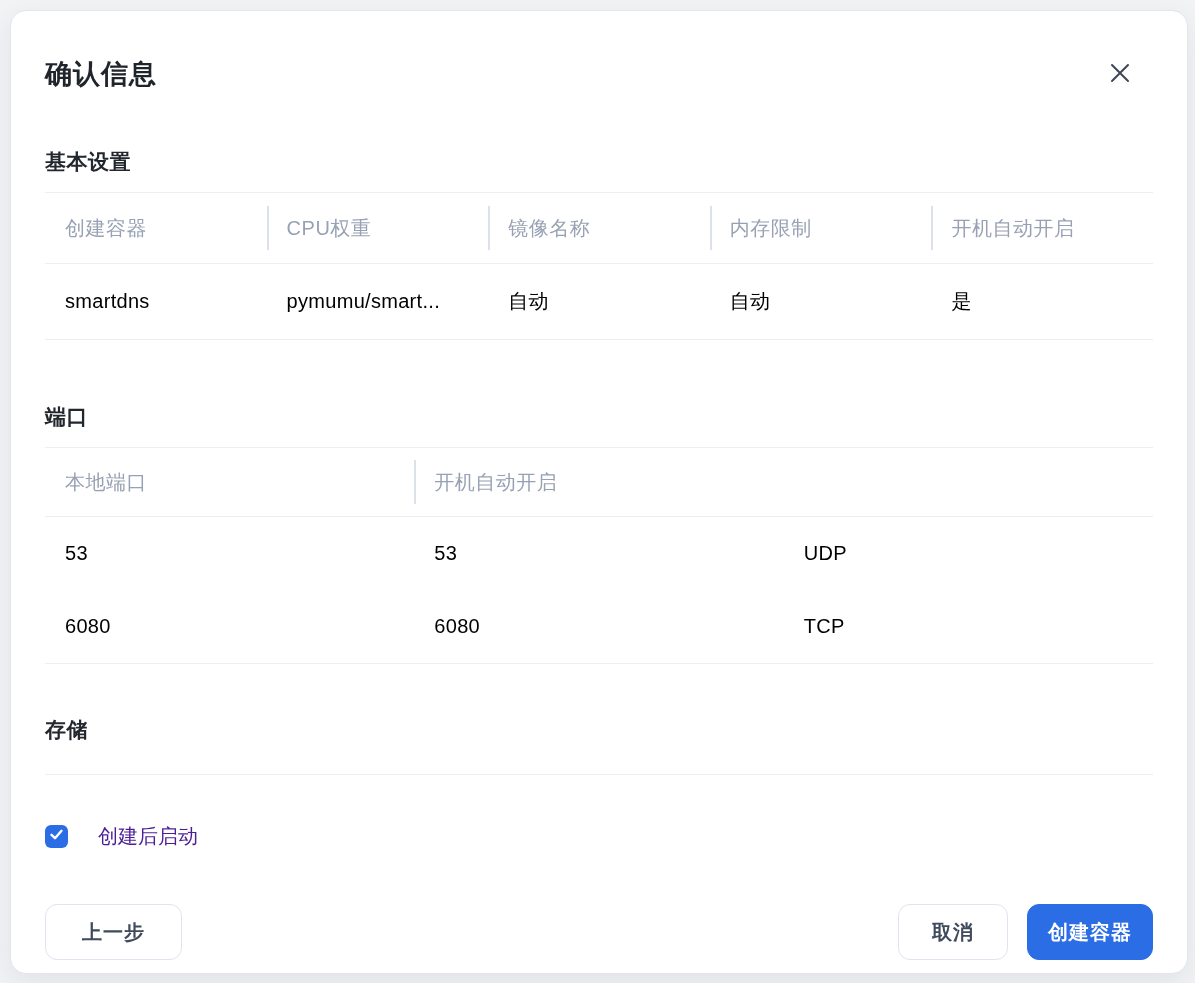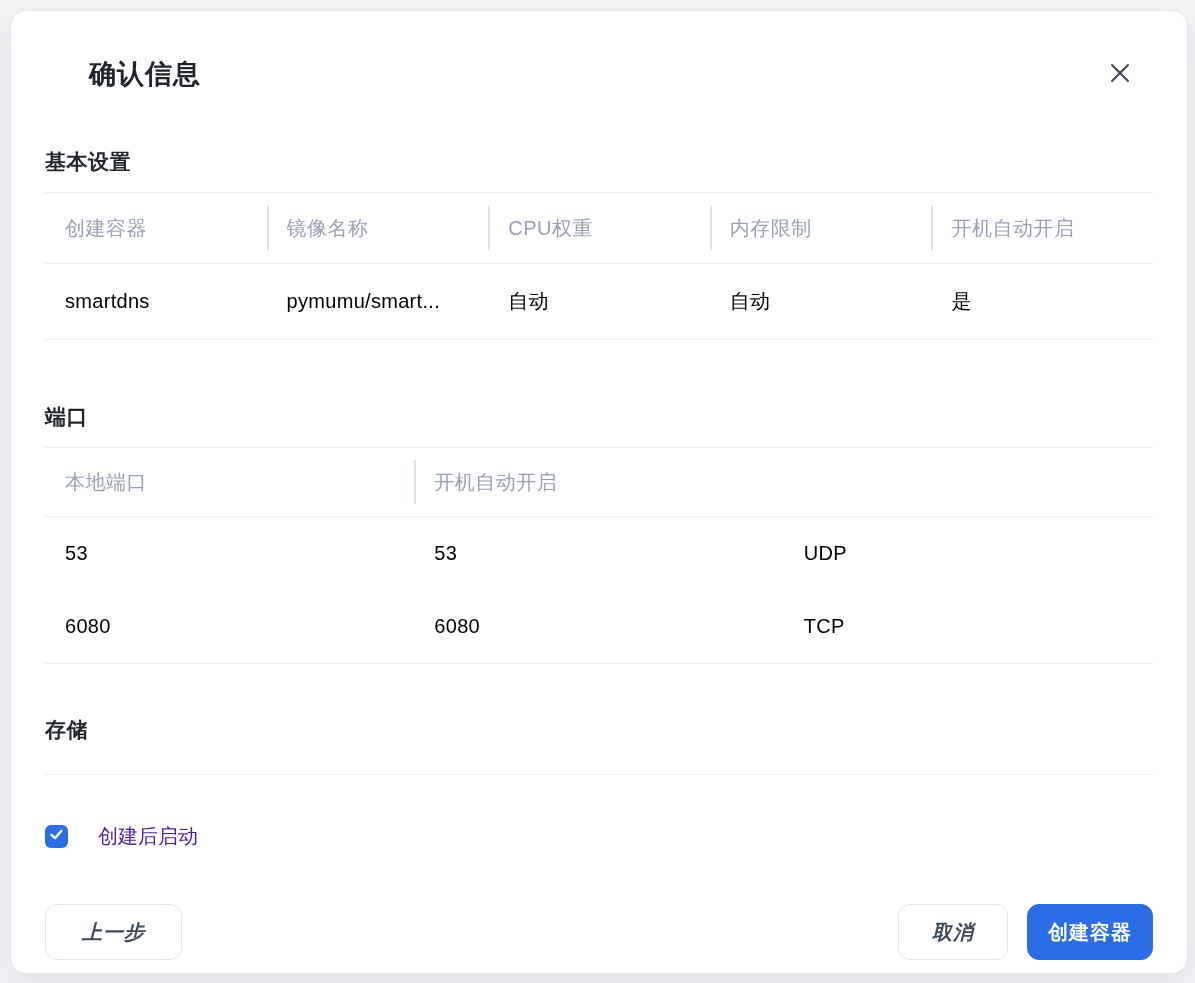--- a/index.html
+++ b/index.html
@@ -16,21 +16,20 @@
     background: #ffffff;
     border: 1px solid #e2e6eb;
     border-radius: 16px;
     box-shadow: 0 10px 30px rgba(30,40,60,0.08);
     padding: 45px 34px 0 34px;
   }
   .dialog-header {
     display: flex;
     align-items: flex-start;
     justify-content: space-between;
-    margin-left: 44px;
   }
   .dialog-title {
     font-size: 27px;
     font-weight: bold;
     color: #20252c;
     letter-spacing: 1px;
   }
   .close-btn {
     background: none; border: none; cursor: pointer;
     margin-right: 18px; margin-top: 2px;
@@ -108,21 +107,20 @@
     font-size: 20px;
     font-weight: bold;
     letter-spacing: 1px;
     cursor: pointer;
     display: inline-flex; align-items: center; justify-content: center;
   }
   .btn-secondary {
     background: #ffffff;
     border: 1px solid #dfe4ee;
     color: #3f4a5c;
-    font-style: italic;
   }
   .btn-back { padding: 0 36px; }
   .btn-cancel { padding: 0 33px; }
   .btn-primary {
     background: #2b6de4;
     border: 1px solid #2b6de4;
     color: #ffffff;
     padding: 0 20px;
     margin-left: 19px;
   }
@@ -146,25 +144,25 @@
 
   <div class="section-heading h-basic">基本设置</div>
   <div class="rule"></div>
 
   <div class="grid cols-5 thead">
     <div class="th">
         <span>创建容器</span>
       </div>
     <div class="th">
         <span class="v-divider"></span>
+        <span>CPU权重</span>
+      </div>
+    <div class="th">
+        <span class="v-divider"></span>
         <span>镜像名称</span>
-      </div>
-    <div class="th">
-        <span class="v-divider"></span>
-        <span>CPU权重</span>
       </div>
     <div class="th">
         <span class="v-divider"></span>
         <span>内存限制</span>
       </div>
     <div class="th">
         <span class="v-divider"></span>
         <span>开机自动开启</span>
       </div>
   </div>

